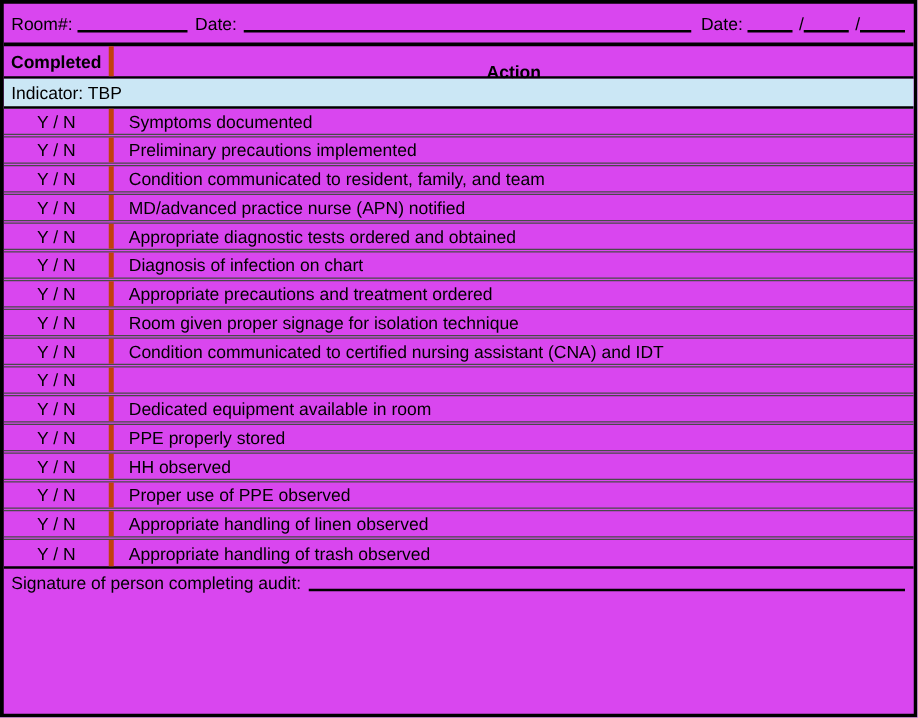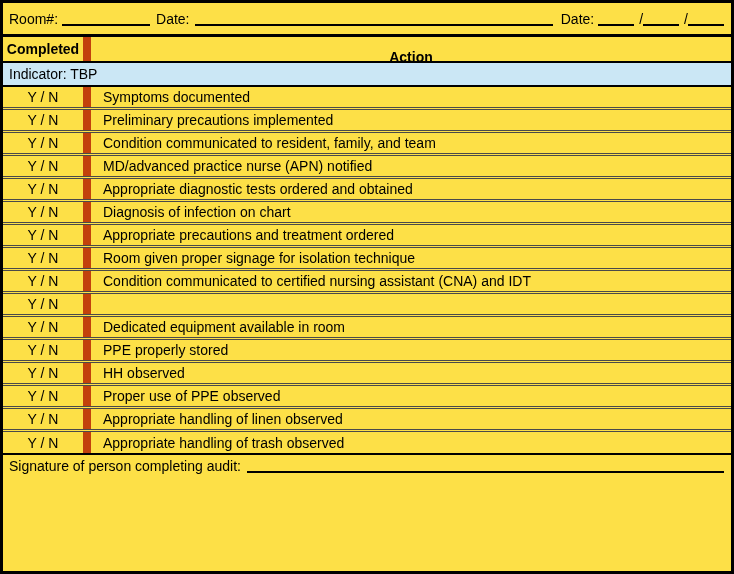--- a/index.html
+++ b/index.html
@@ -6,21 +6,21 @@
   html, body { background: #ffffff; }
   body {
     font-family: "Liberation Sans", "DejaVu Sans", sans-serif;
     color: #000;
     font-size: 14px;
   }
   .sheet {
     width: 734px;
     height: 574px;
     border: 3px solid #000;
-    background: #fde047;
+    background: #d946ef;
     overflow: hidden;
   }
 
   
   .topstrip {
     height: 34px;
     border-bottom: 3px solid #000;
     display: flex;
     align-items: center;
     padding: 0 7px 0 6px;
@@ -41,21 +41,21 @@
   
   .thead {
     display: flex;
     height: 26px;
     border-bottom: 2px solid #000;
     font-weight: bold;
   }
   .col1 {
     width: 88px;
     flex: 0 0 88px;
-    border-right: 8px solid #c2410c;
+    border-right: 4px solid #c2410c;
     display: flex;
     align-items: center;
     justify-content: center;
   }
   .col2 {
     flex: 1 1 auto;
     display: flex;
     align-items: center;
   }
   .thead .col2 { justify-content: center; margin-top: 15px; }

